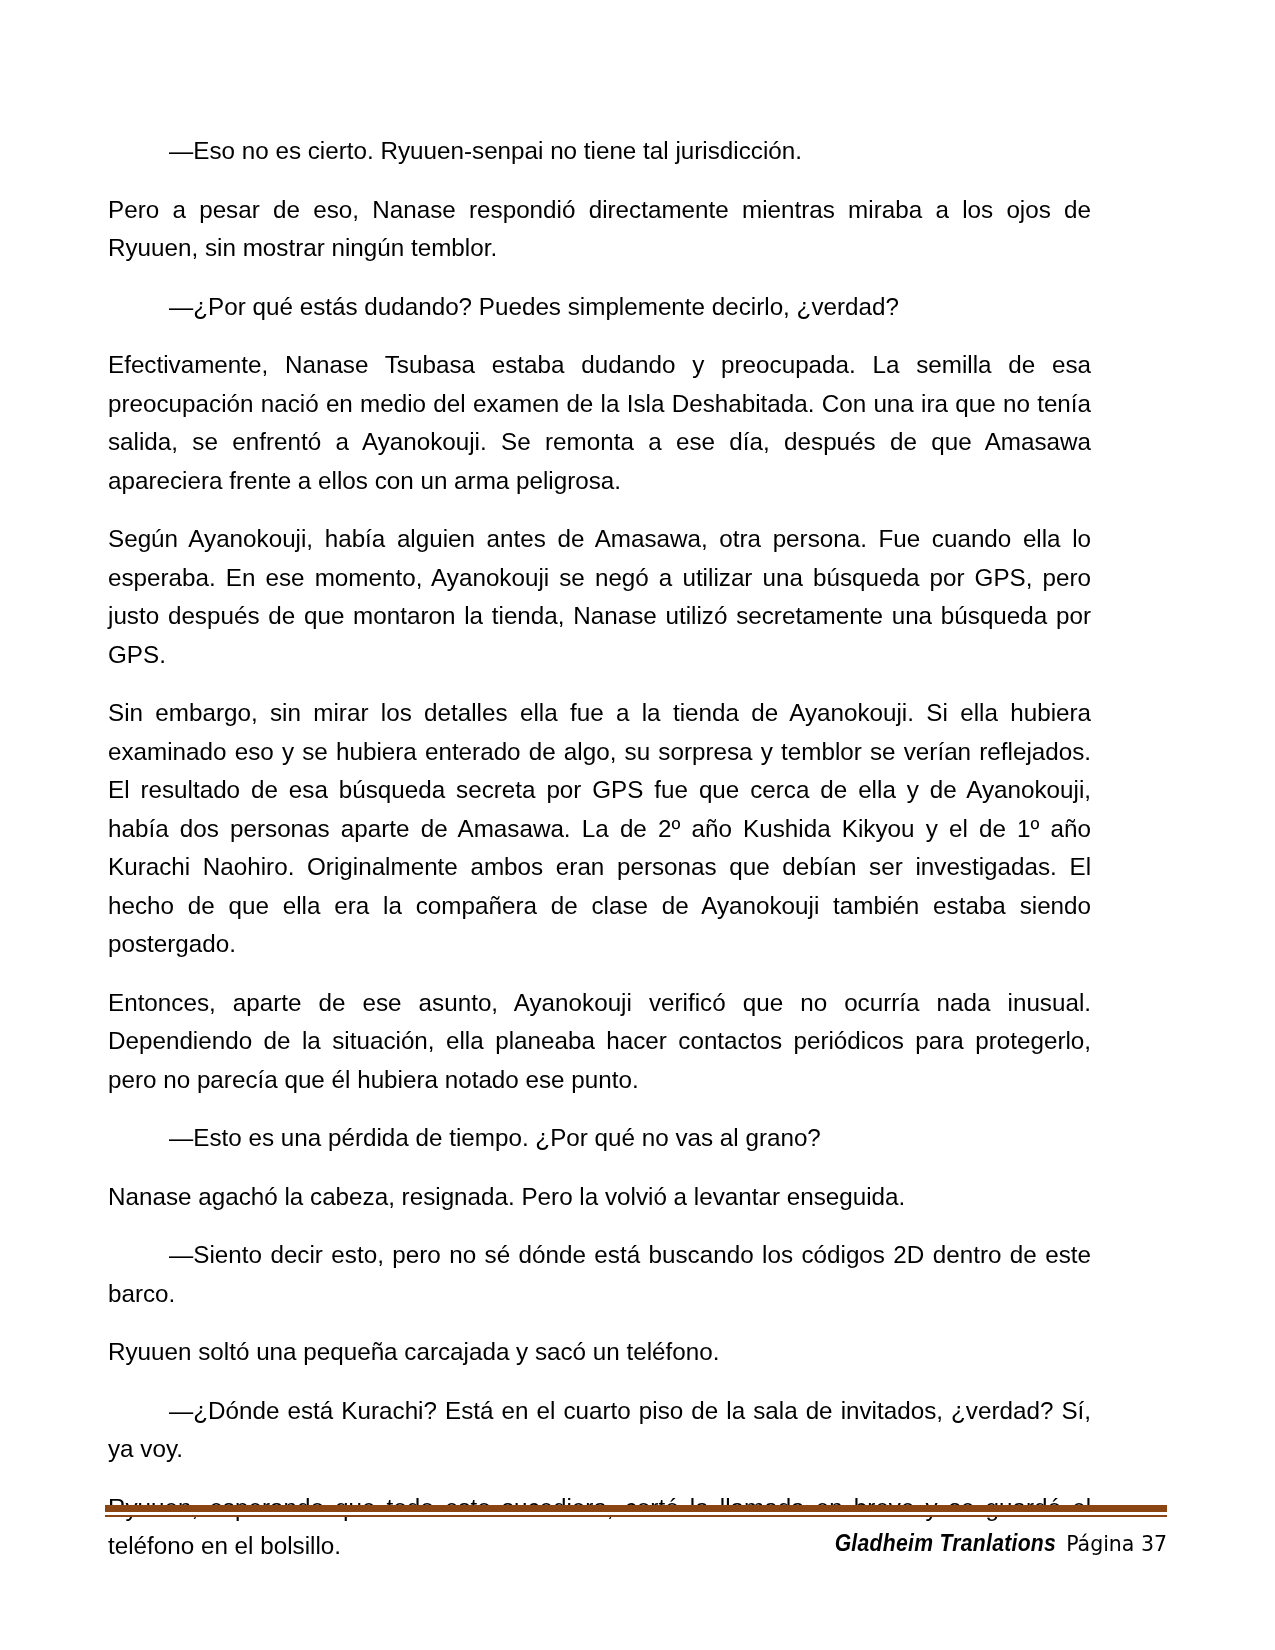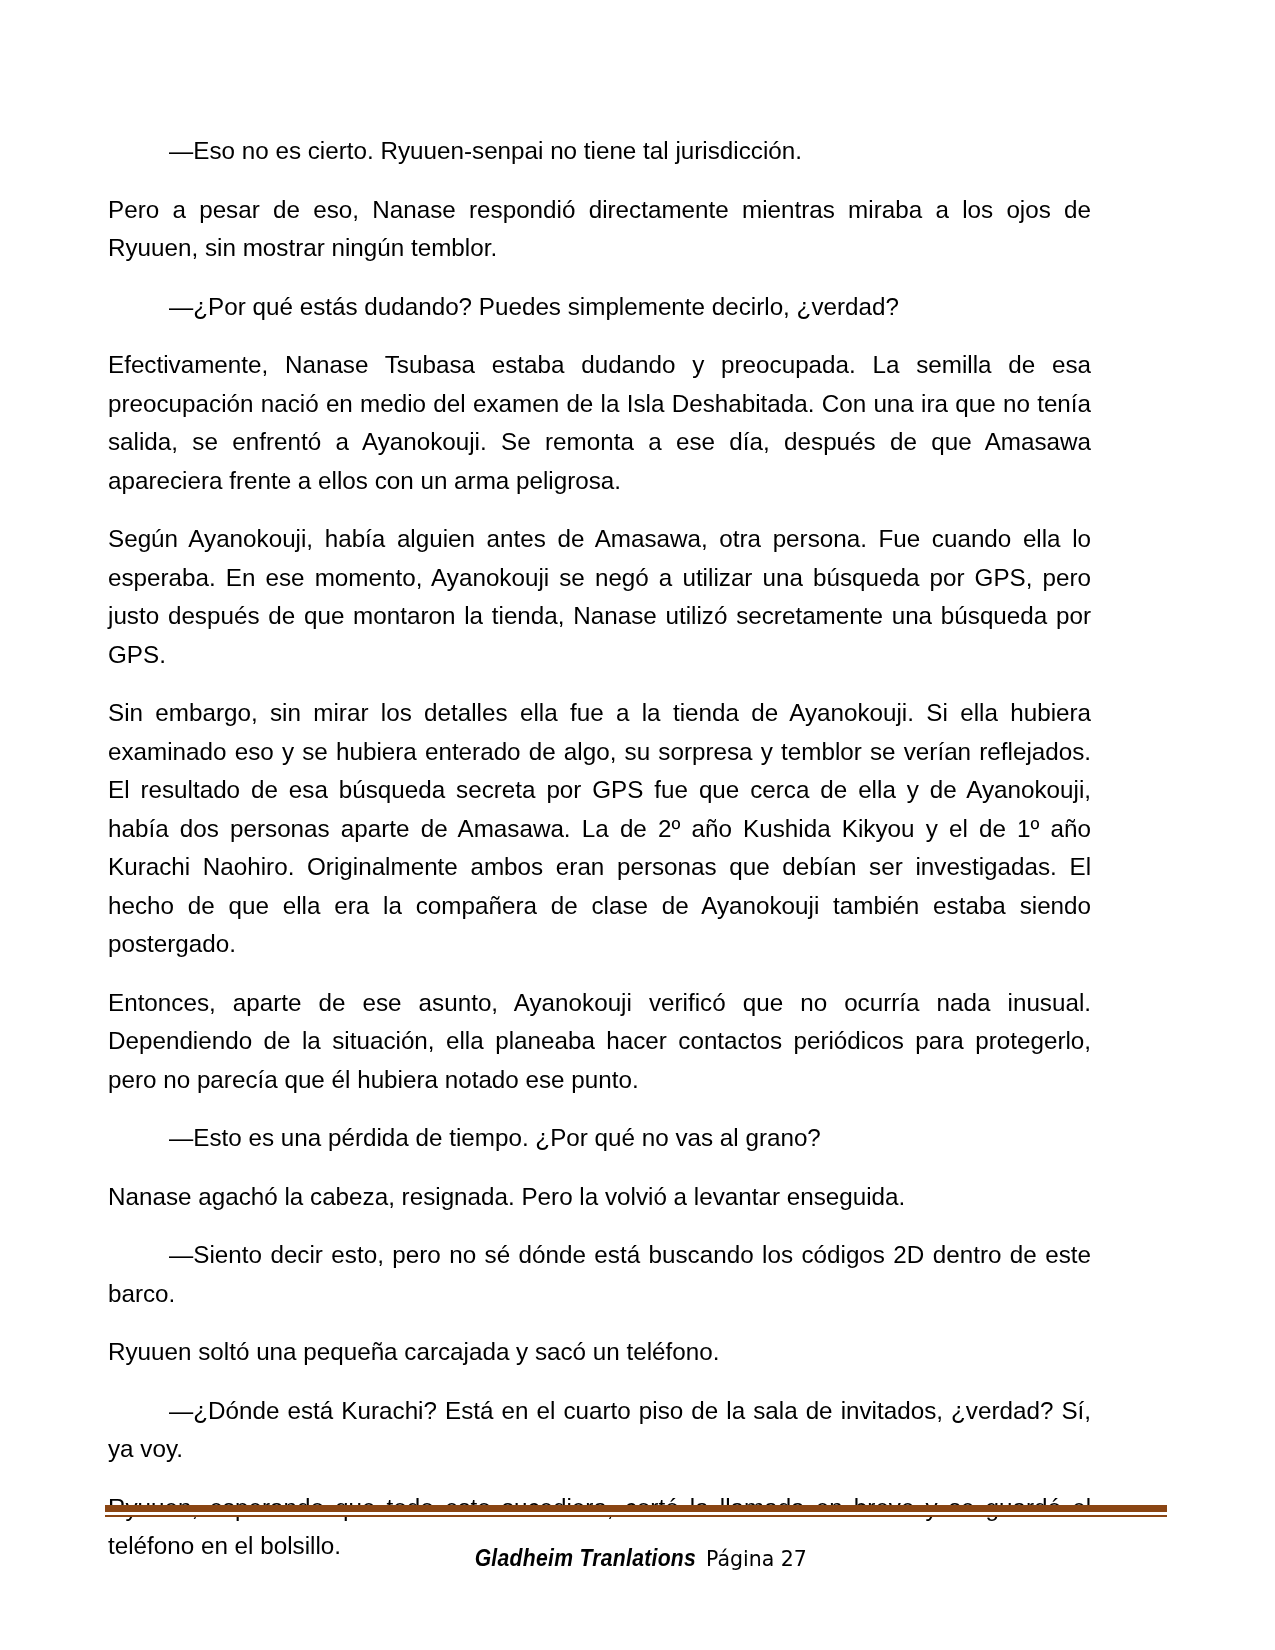--- a/index.html
+++ b/index.html
@@ -91,22 +91,22 @@
     width: 100%;
   }
   .footer-rule .rule-thin {
     height: 2px;
     background: #8A4513;
     width: 100%;
   }
   .footer-row {
     display: flex;
     align-items: baseline;
-    justify-content: center;
-    margin-top: 28px;
+    justify-content: flex-end;
+    margin-top: 13px;
     width: 100%;
   }
   .footer-brand {
     font-family: "Liberation Sans Narrow", "Liberation Sans", sans-serif;
     font-weight: bold;
     font-style: italic;
     font-size: 23px;
     letter-spacing: 0.3px;
     white-space: nowrap;
     transform: scaleX(0.92);
@@ -157,17 +157,17 @@
   </div>
 
   <div class="doc-footer">
     <div class="footer-rule">
       <div class="rule-thick" style="background: rgb(138, 69, 19);"></div>
       <div class="rule-gap"></div>
       <div class="rule-thin" style="background: rgb(138, 69, 19);"></div>
     </div>
     <div class="footer-row">
       <div class="footer-brand">Gladheim Tranlations</div>
-      <div class="footer-page">Página 27</div>
+      <div class="footer-page">Página 37</div>
     </div>
   </div>
 
 </div>
 
 </body></html>

